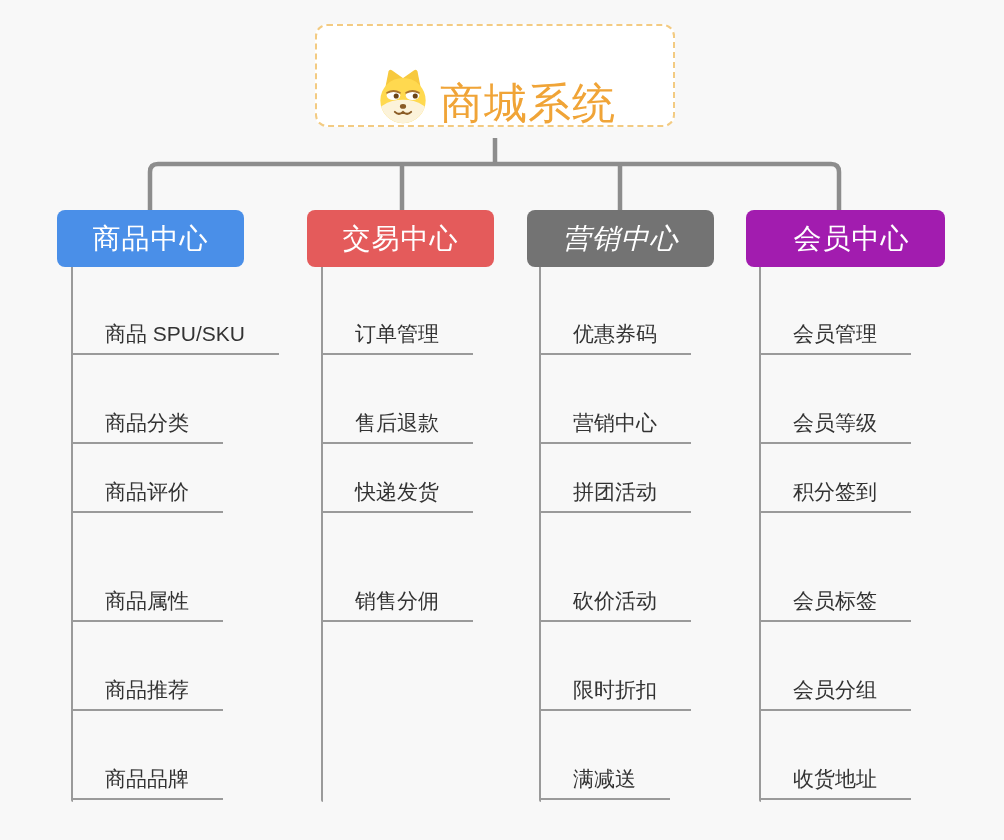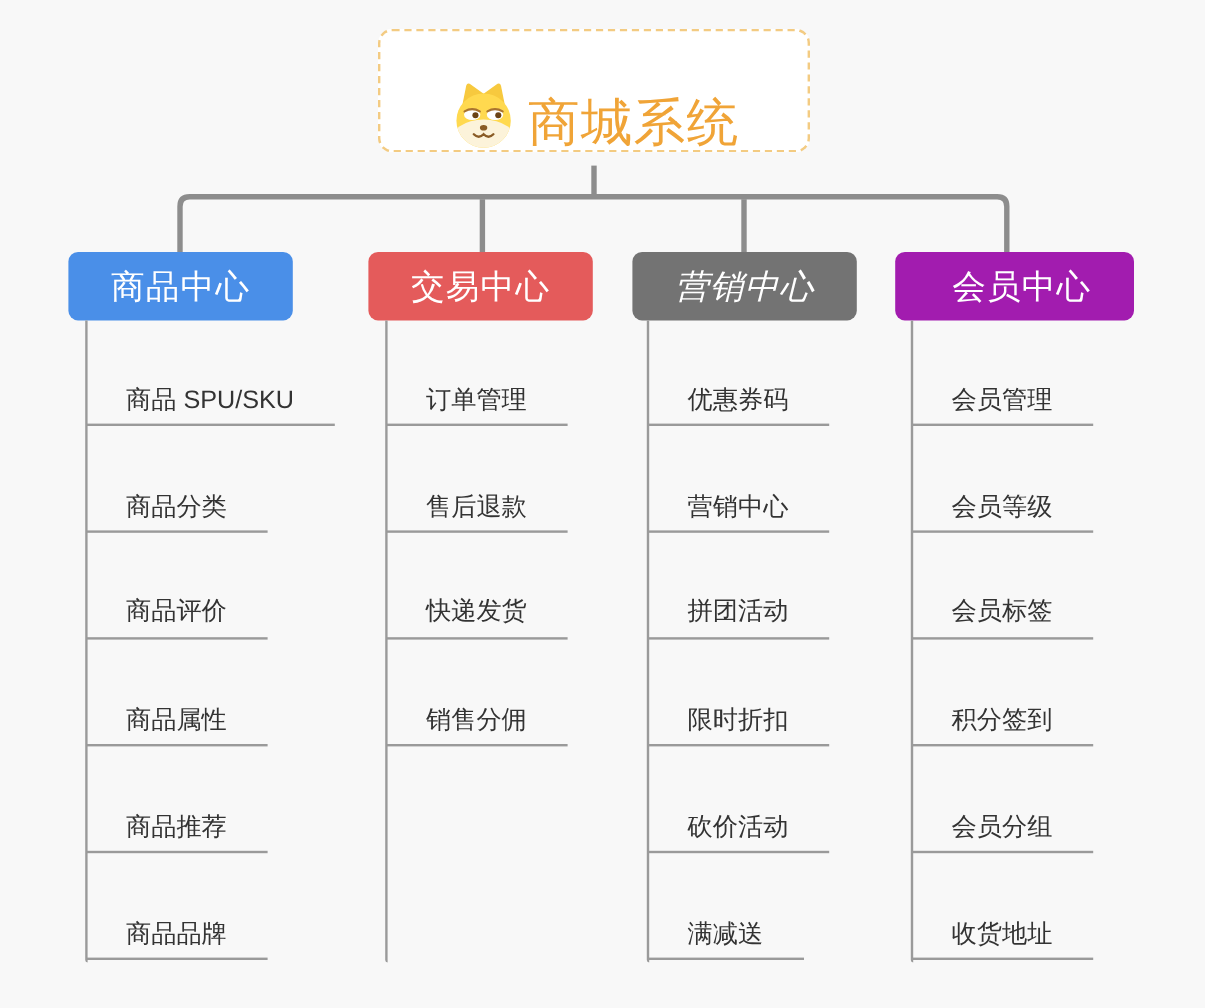--- a/index.html
+++ b/index.html
@@ -59,21 +59,21 @@
   .col.c3{left:760px;}
   .leaf{
     position:absolute;left:0;
     line-height:28px;font-size:21px;color:#333333;
     padding:0 34px 5px 33px;
     border-bottom:2px solid #9a9a9a;
     white-space:nowrap;width:max-content;
   }
   .leaf:nth-child(1){top:320px;}
   .leaf:nth-child(2){top:409px;}
-  .leaf:nth-child(3){top:498px;font-family:Liberation Mono, monospace;}
+  .leaf:nth-child(3){top:478px;}
   .leaf:nth-child(4){top:587px;text-align:right;}
   .leaf:nth-child(5){top:676px;}
   .leaf:nth-child(6){top:765px;}
 </style>
 </head>
 <body>
 
 <div class="canvas">
 
   <svg class="connectors" width="1004" height="840" viewBox="0 0 1004 840">
@@ -141,27 +141,27 @@
     <div class="leaf">订单管理</div>
     <div class="leaf">售后退款</div>
     <div class="leaf">快递发货</div>
     <div class="leaf">销售分佣</div>
   </div>
 
   <div class="col c2">
     <div class="leaf">优惠券码</div>
     <div class="leaf">营销中心</div>
     <div class="leaf">拼团活动</div>
+    <div class="leaf">砍价活动</div>
     <div class="leaf">限时折扣</div>
-    <div class="leaf">砍价活动</div>
     <div class="leaf">满减送</div>
   </div>
 
   <div class="col c3">
     <div class="leaf">会员管理</div>
     <div class="leaf">会员等级</div>
+    <div class="leaf">积分签到</div>
     <div class="leaf">会员标签</div>
-    <div class="leaf">积分签到</div>
     <div class="leaf">会员分组</div>
     <div class="leaf">收货地址</div>
   </div>
 
 </div>
 
 </body></html>

